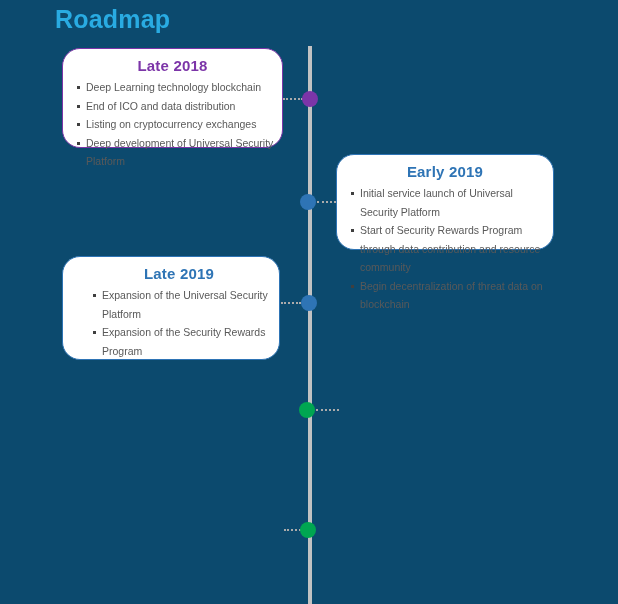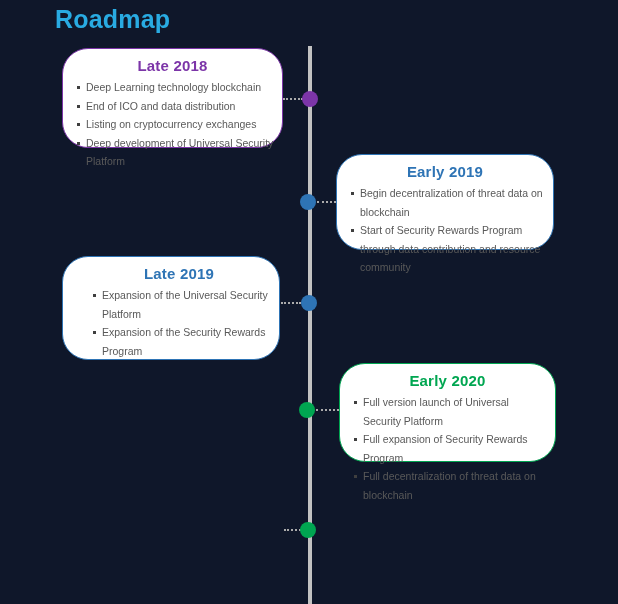--- a/index.html
+++ b/index.html
@@ -1,19 +1,19 @@
 <!DOCTYPE html>
 <html style="--title-color: #29ABE2; --line-color: #C2C2C2; --connector-color: #ABABAB; --body-color: #595959;"><head>
 <meta charset="utf-8">
 <style>
   html, body { margin:0; padding:0; background:#ffffff; }
   .canvas {
     position:relative;
     width:618px; height:604px;
-    background:#0f172a;
+    background:#0c4a6e;
     font-family:"Liberation Sans", sans-serif;
     overflow:hidden;
   }
   .page-title {
     position:absolute; left:55px; top:5px;
     margin:0;
     font-size:25px; font-weight:600; letter-spacing:0.2px;
     color:var(--title-color, #29ABE2);
   }
   .timeline-line {
@@ -37,21 +37,21 @@
   }
   .d0 { left:302px; top:91px;  }
   .d1 { left:300px; top:194px; }
   .d2 { left:301px; top:295px; }
   .d3 { left:299px; top:402px; }
   .d4 { left:300px; top:522px; }
   .milestone {
     position:absolute;
     background:#ffffff;
     border:1.5px solid var(--accent, #888);
-    border-radius:26px;
+    border-radius:18px;
     box-sizing:border-box;
   }
   .m0 { left:62px;  top:48px;  width:221px; height:100px; }
   .m1 { left:336px; top:154px; width:218px; height:96px; }
   .m2 { left:62px;  top:256px; width:218px; height:104px;padding-left:16px; }
   .m3 { left:339px; top:363px; width:217px; height:99px;  }
   .m4 { left:61px;  top:483px; width:222px; height:97px;  }
   .milestone h2 {
     margin:7px 10px 3px;
     text-align:center;
@@ -104,36 +104,29 @@
       <li>Deep Learning technology blockchain</li>
       <li>End of ICO and data distribution</li>
       <li>Listing on cryptocurrency exchanges</li>
       <li>Deep development of Universal Security Platform</li>
     </ul>
   </div>
 
   <div class="milestone m1" style="--accent: #2E74B5;">
     <h2>Early 2019</h2>
     <ul>
+      <li>Initial service launch of Universal Security Platform</li>
+      <li>Start of Security Rewards Program through data contribution and resource community</li>
       <li>Begin decentralization of threat data on blockchain</li>
-      <li>Start of Security Rewards Program through data contribution and resource community</li>
     </ul>
   </div>
 
   <div class="milestone m2" style="--accent: #2E74B5;">
     <h2>Late 2019</h2>
     <ul>
       <li>Expansion of the Universal Security Platform</li>
       <li>Expansion of the Security Rewards Program</li>
     </ul>
   </div>
 
-  <div class="milestone m3" style="--accent: #00A651;">
-    <h2>Early 2020</h2>
-    <ul>
-      <li>Full version launch of Universal Security Platform</li>
-      <li>Full expansion of Security Rewards Program</li>
-      <li>Full decentralization of threat data on blockchain</li>
-    </ul>
-  </div>
 
 
 </div>
 
 </body></html>

